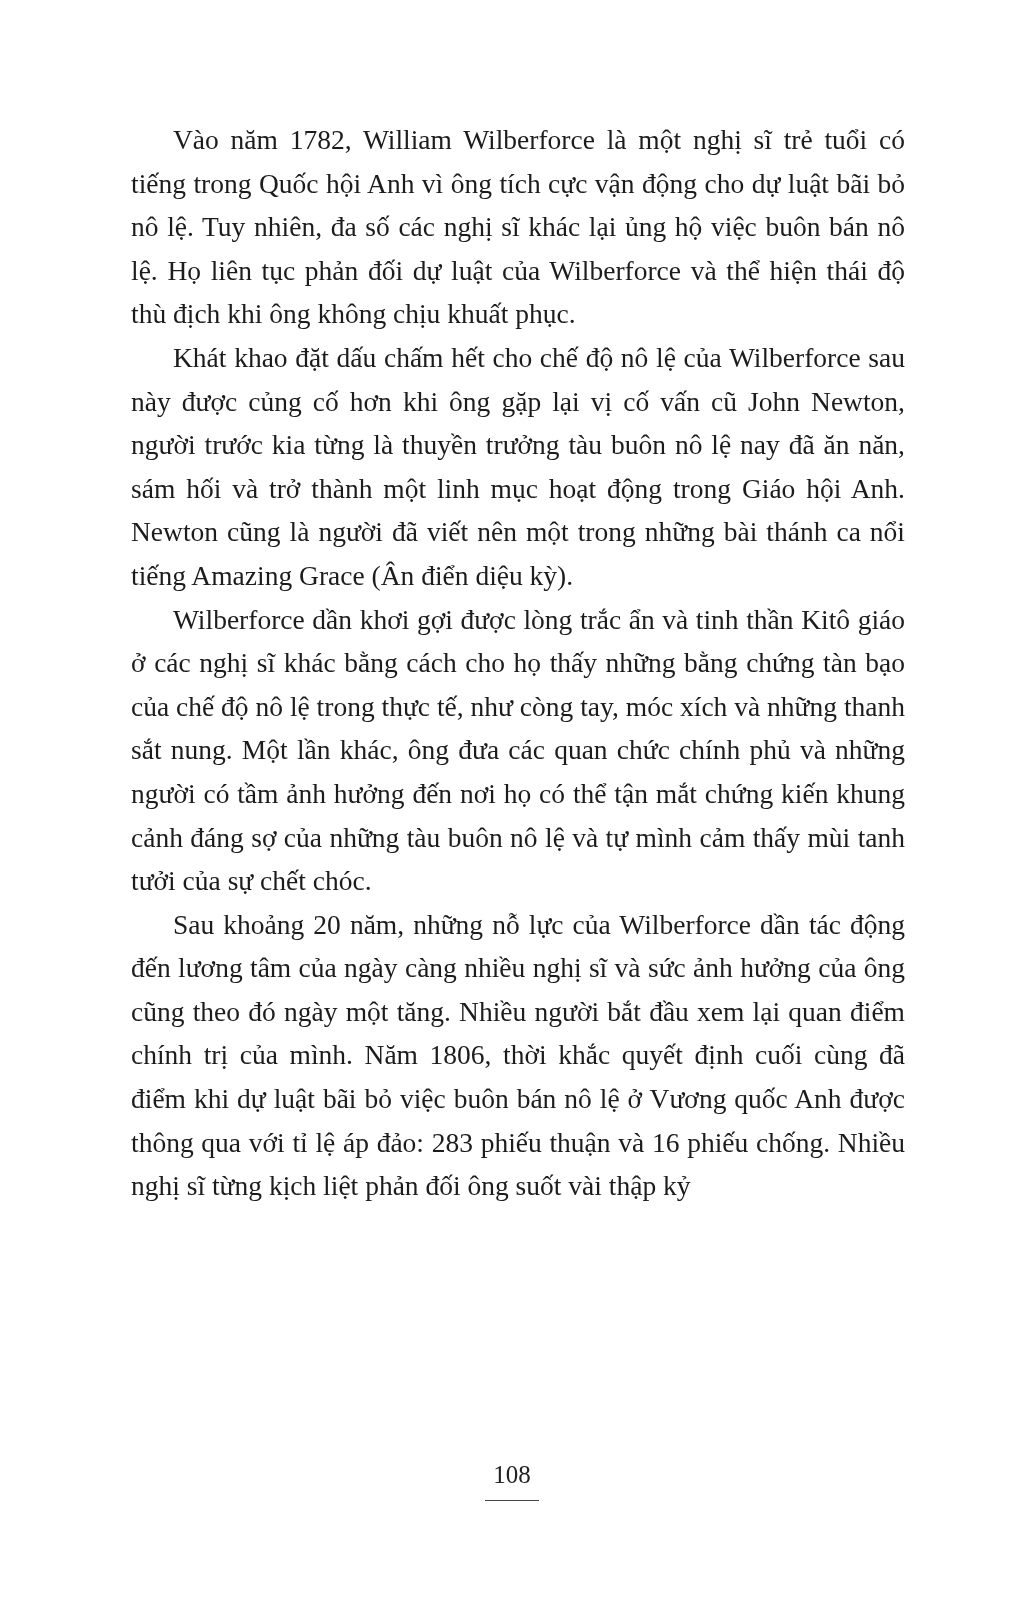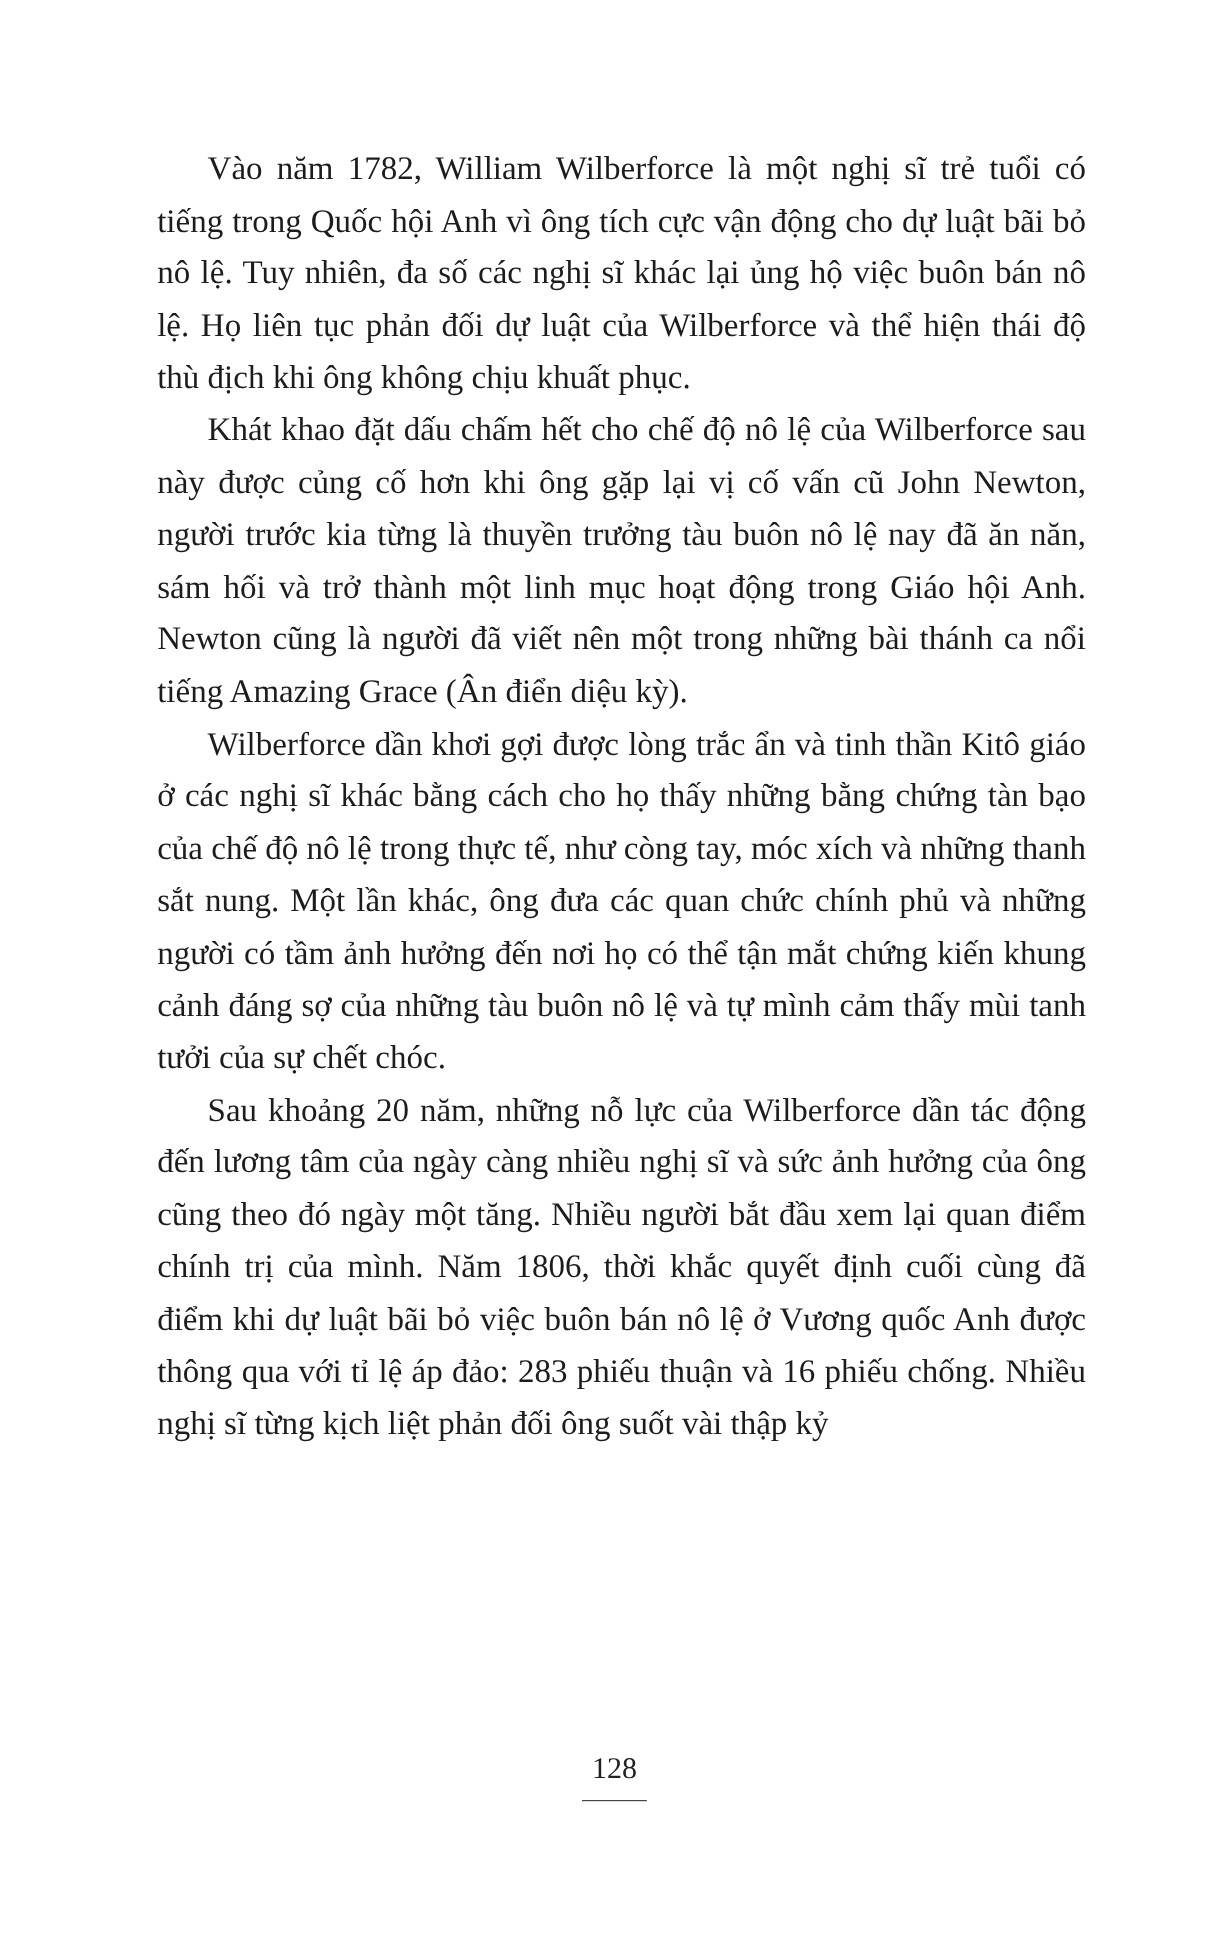--- a/index.html
+++ b/index.html
@@ -48,15 +48,15 @@
 
 <div class="book-page">
   <div class="body-text">
     <p>Vào năm 1782, William Wilberforce là một nghị sĩ trẻ tuổi có tiếng trong Quốc hội Anh vì ông tích cực vận động cho dự luật bãi bỏ nô lệ. Tuy nhiên, đa số các nghị sĩ khác lại ủng hộ việc buôn bán nô lệ. Họ liên tục phản đối dự luật của Wilberforce và thể hiện thái độ thù địch khi ông không chịu khuất phục.</p>
     <p>Khát khao đặt dấu chấm hết cho chế độ nô lệ của Wilberforce sau này được củng cố hơn khi ông gặp lại vị cố vấn cũ John Newton, người trước kia từng là thuyền trưởng tàu buôn nô lệ nay đã ăn năn, sám hối và trở thành một linh mục hoạt động trong Giáo hội Anh. Newton cũng là người đã viết nên một trong những bài thánh ca nổi tiếng Amazing Grace (Ân điển diệu kỳ).</p>
     <p>Wilberforce dần khơi gợi được lòng trắc ẩn và tinh thần Kitô giáo ở các nghị sĩ khác bằng cách cho họ thấy những bằng chứng tàn bạo của chế độ nô lệ trong thực tế, như còng tay, móc xích và những thanh sắt nung. Một lần khác, ông đưa các quan chức chính phủ và những người có tầm ảnh hưởng đến nơi họ có thể tận mắt chứng kiến khung cảnh đáng sợ của những tàu buôn nô lệ và tự mình cảm thấy mùi tanh tưởi của sự chết chóc.</p>
     <p>Sau khoảng 20 năm, những nỗ lực của Wilberforce dần tác động đến lương tâm của ngày càng nhiều nghị sĩ và sức ảnh hưởng của ông cũng theo đó ngày một tăng. Nhiều người bắt đầu xem lại quan điểm chính trị của mình. Năm 1806, thời khắc quyết định cuối cùng đã điểm khi dự luật bãi bỏ việc buôn bán nô lệ ở Vương quốc Anh được thông qua với tỉ lệ áp đảo: 283 phiếu thuận và 16 phiếu chống. Nhiều nghị sĩ từng kịch liệt phản đối ông suốt vài thập kỷ</p>
   </div>
 
   <div class="folio">
-    <span class="num">128</span>
+    <span class="num">108</span>
   </div>
 </div>
 
 </body></html>

